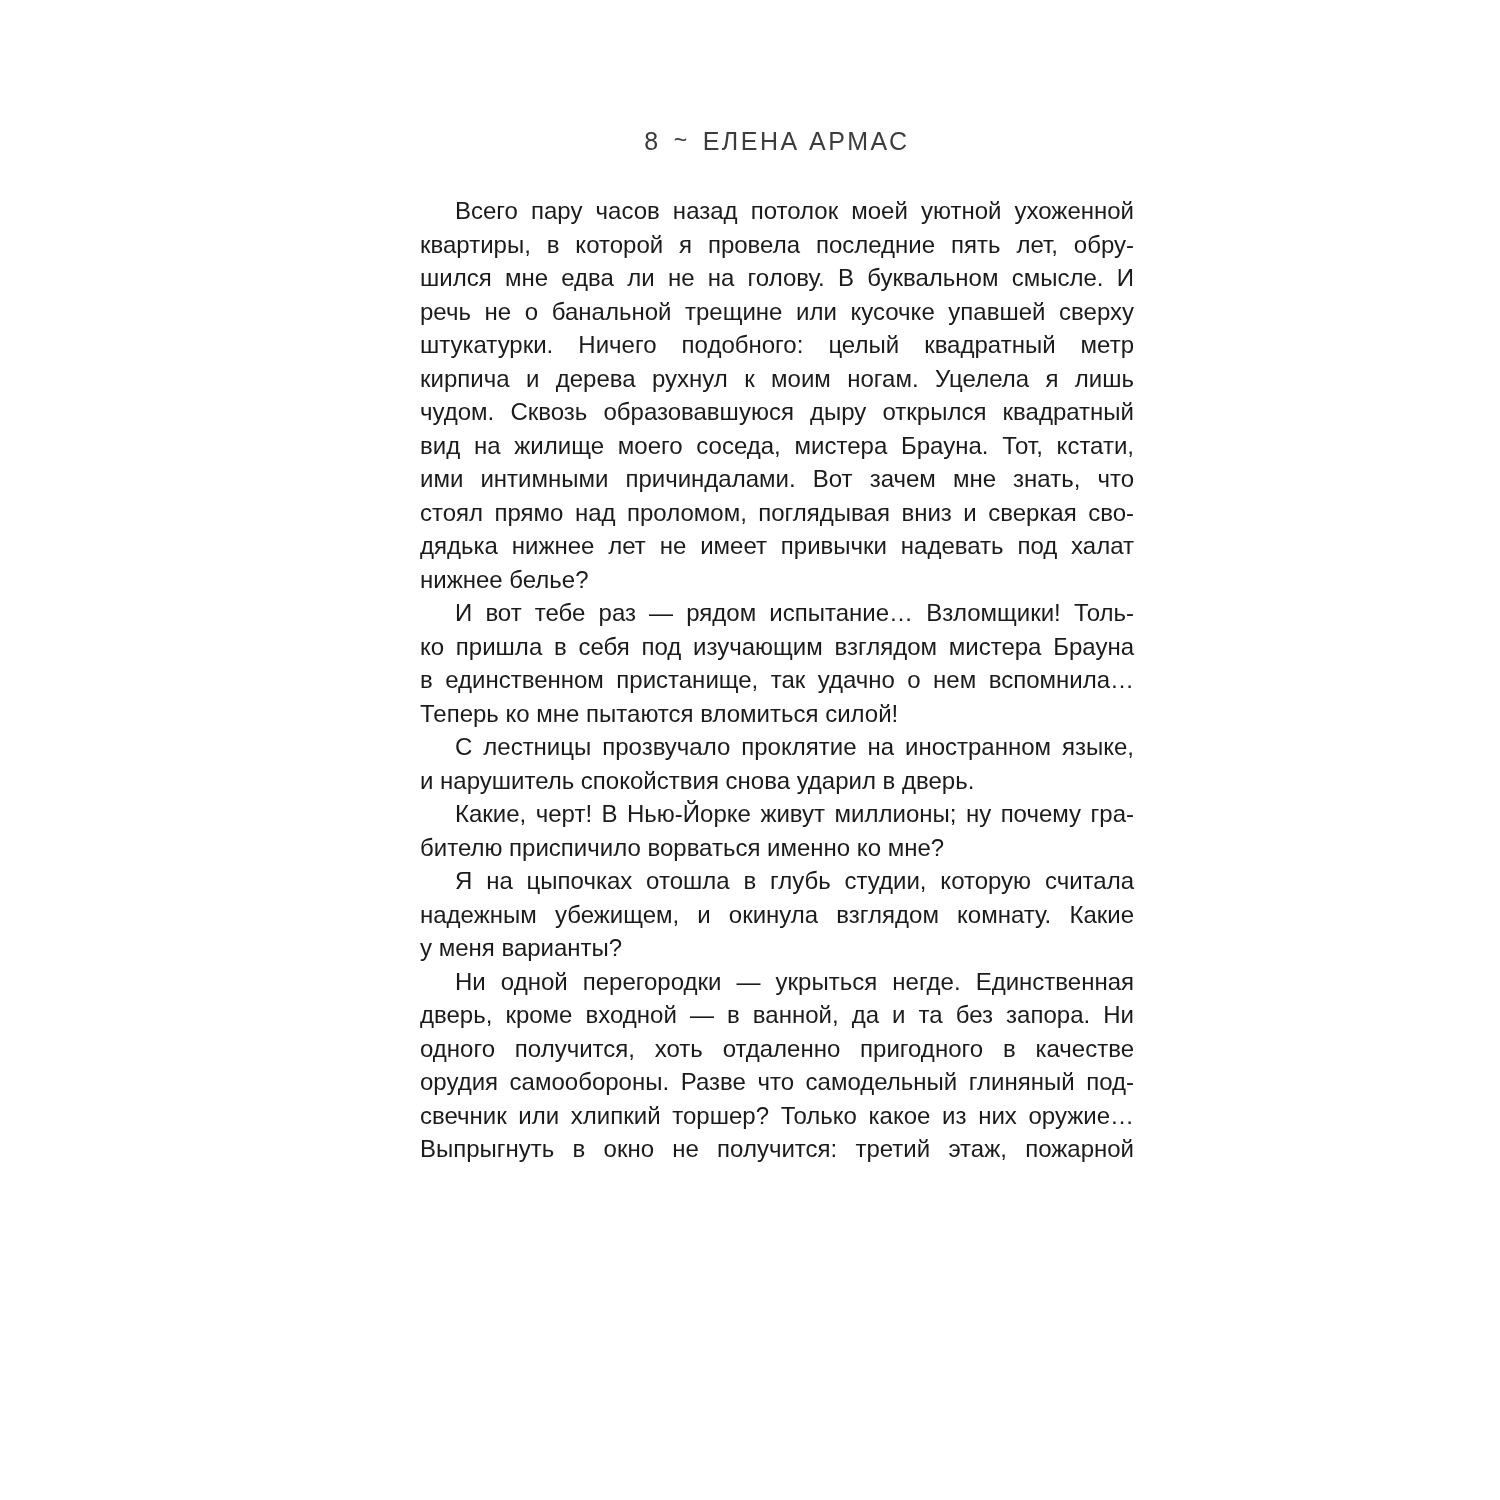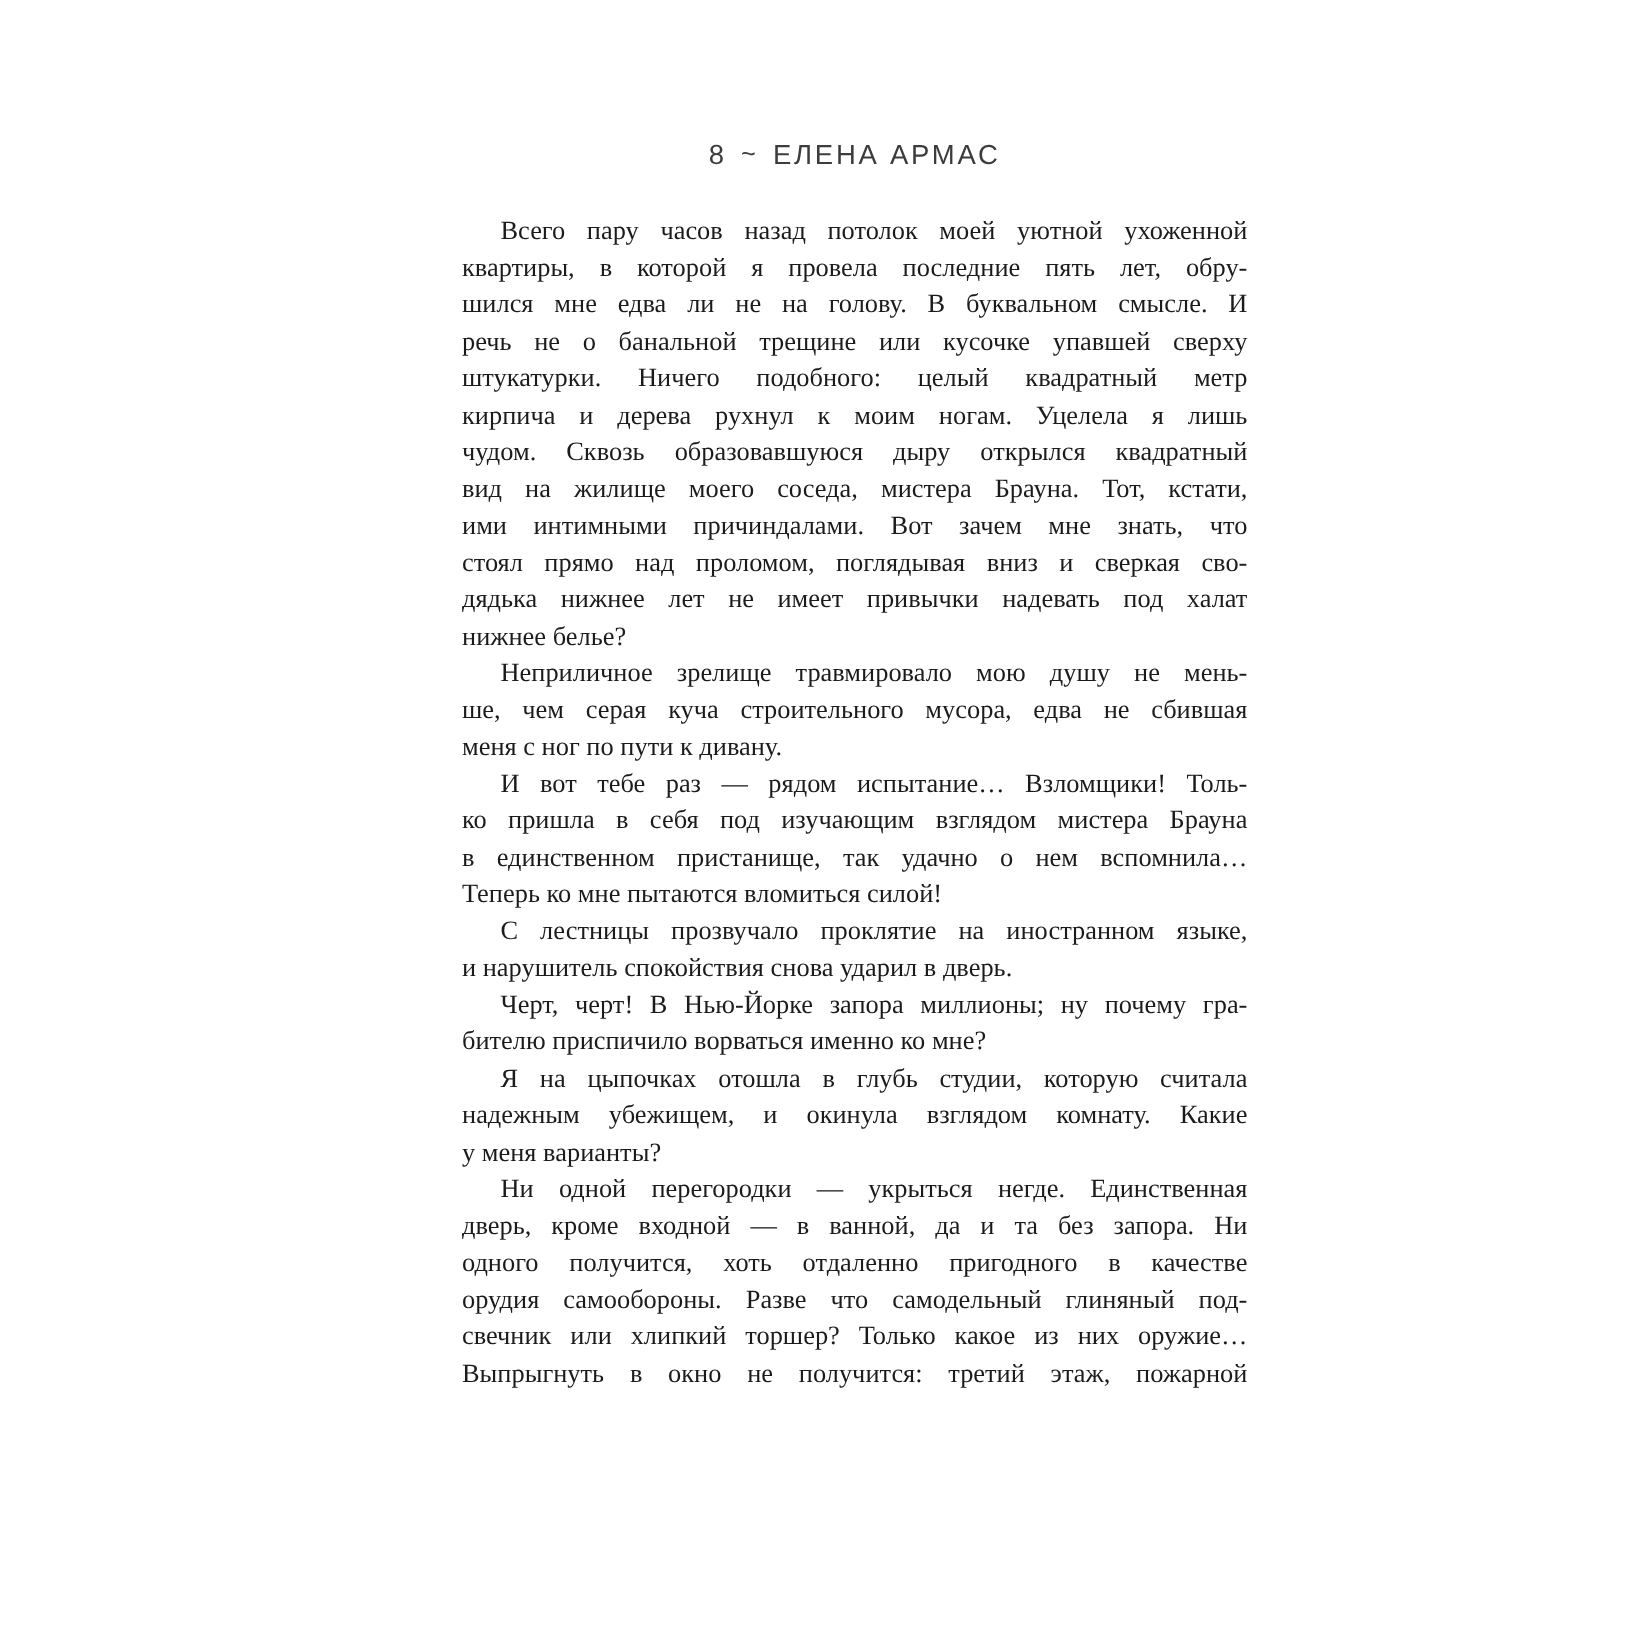--- a/index.html
+++ b/index.html
@@ -33,21 +33,21 @@
   .running-head .tilde {
     font-size: 23px;
     position: relative;
     top: -2px;
   }
   .body-text {
     position: absolute;
     top: 194px;
     left: 420px;
     width: 714px;
-    font-family: Liberation Serif, serif;
+    font-family: Liberation Sans, sans-serif;
     font-size: 24px;
     line-height: 33.5px;
     color: var(--ink, #1b1b1b);
   }
   .para {
     margin: 0;
   }
   .line {
     text-align: justify;
     text-align-last: justify;
@@ -77,36 +77,31 @@
         <div class="line">штукатурки. Ничего подобного: целый квадратный метр</div>
         <div class="line">кирпича и дерева рухнул к моим ногам. Уцелела я лишь</div>
         <div class="line">чудом. Сквозь образовавшуюся дыру открылся квадратный</div>
         <div class="line">вид на жилище моего соседа, мистера Брауна. Тот, кстати,</div>
         <div class="line">ими интимными причиндалами. Вот зачем мне знать, что</div>
         <div class="line">стоял прямо над проломом, поглядывая вниз и сверкая сво-</div>
         <div class="line">дядька нижнее лет не имеет привычки надевать под халат</div>
         <div class="line last">нижнее белье?</div>
       </div>
       <div class="para">
-        <div class="line first">Неприличное зрелище травмировало мою душу не мень-</div>
-        <div class="line">ше, чем серая куча строительного мусора, едва не сбившая</div>
-        <div class="line last">меня с ног по пути к дивану.</div>
-      </div>
-      <div class="para">
         <div class="line first">И вот тебе раз — рядом испытание… Взломщики! Толь-</div>
         <div class="line">ко пришла в себя под изучающим взглядом мистера Брауна</div>
         <div class="line">в единственном пристанище, так удачно о нем вспомнила…</div>
         <div class="line last">Теперь ко мне пытаются вломиться силой!</div>
       </div>
       <div class="para">
         <div class="line first">С лестницы прозвучало проклятие на иностранном языке,</div>
         <div class="line last">и нарушитель спокойствия снова ударил в дверь.</div>
       </div>
       <div class="para">
-        <div class="line first">Черт, черт! В Нью-Йорке запора миллионы; ну почему гра-</div>
+        <div class="line first">Какие, черт! В Нью-Йорке живут миллионы; ну почему гра-</div>
         <div class="line last">бителю приспичило ворваться именно ко мне?</div>
       </div>
       <div class="para">
         <div class="line first">Я на цыпочках отошла в глубь студии, которую считала</div>
         <div class="line">надежным убежищем, и окинула взглядом комнату. Какие</div>
         <div class="line last">у меня варианты?</div>
       </div>
       <div class="para">
         <div class="line first">Ни одной перегородки — укрыться негде. Единственная</div>
         <div class="line">дверь, кроме входной — в ванной, да и та без запора. Ни</div>

